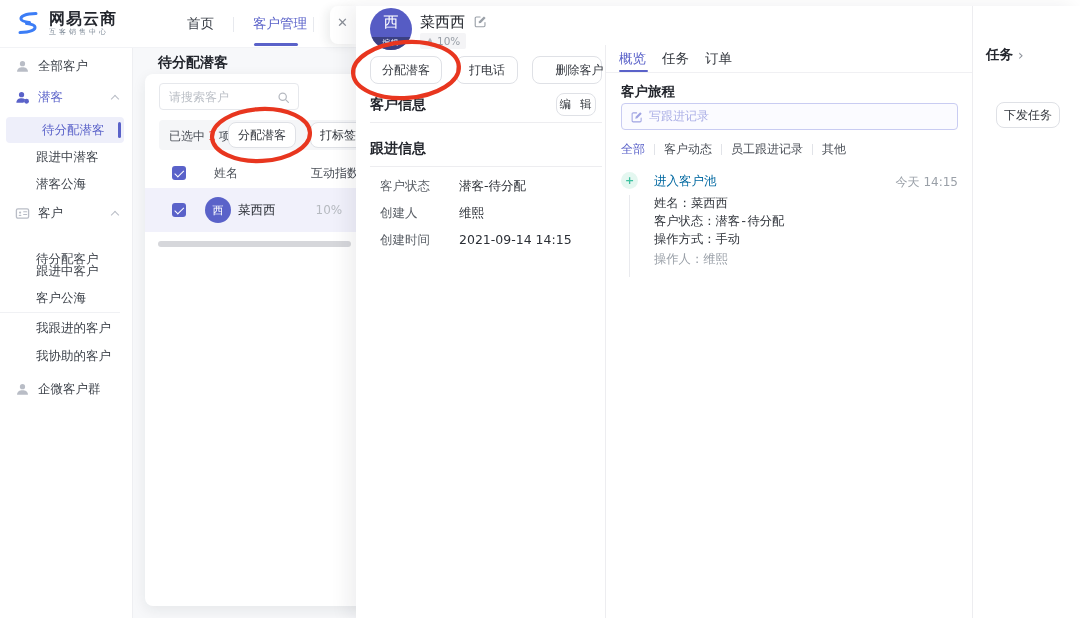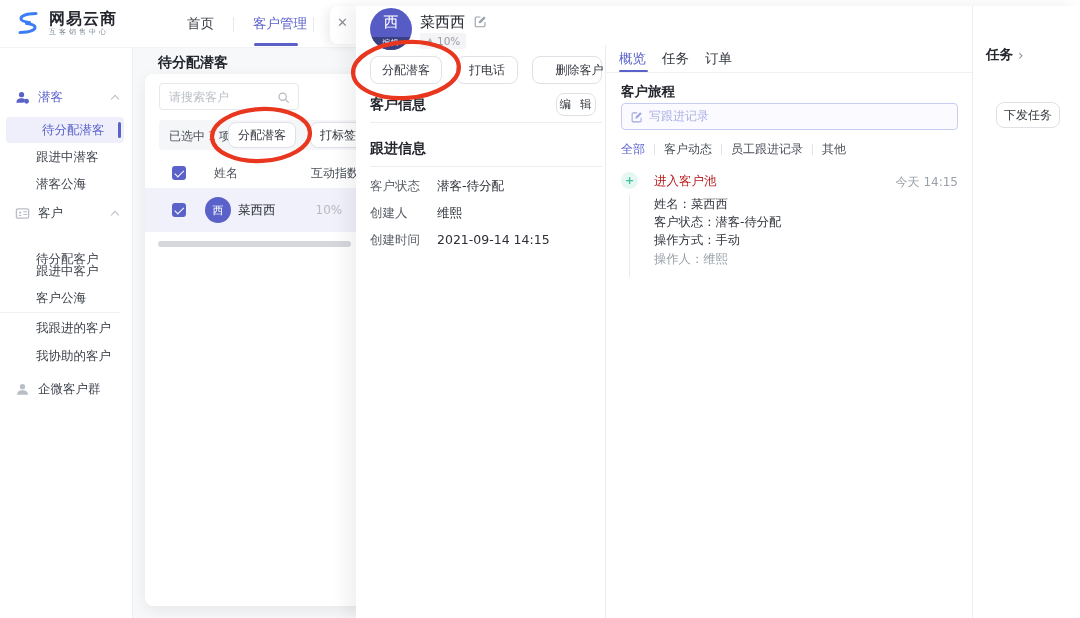--- a/index.html
+++ b/index.html
@@ -77,43 +77,43 @@
   .d-name { position:absolute; left:64px; top:7px; font-size:15px; font-weight:500; color:#23262d; }
   .d-name-edit { position:absolute; left:118px; top:9px; width:13px; height:13px; color:#9aa0a8; cursor:pointer; }
   .d-score { position:absolute; left:64px; top:27px; height:16px; background:#F4F4F6; border-radius:2px; display:inline-flex; align-items:center; padding:0 6px; gap:3px; font-size:10.5px; color:#9aa0a8; }
   .d-score svg { width:8px; height:8px; color:#b6bac0; }
   .d-btn-assign { position:absolute; left:14px; top:50px; width:72px; height:28px; }
   .d-btn-call { position:absolute; left:100px; top:50px; width:62px; height:28px; }
   .d-btn-del { position:absolute; left:176px; top:50px; width:70px; height:28px;padding-left:25px; }
   .sec-title { position:absolute; left:14px; font-size:14px; font-weight:600; color:#23262d; }
   .d-info-edit { position:absolute; left:200px; top:87px; width:40px; height:23px; font-size:11.5px; letter-spacing:3px; padding-left:2px; }
   .d-div { position:absolute; left:14px; width:232px; height:1px; background:#ededf0; }
-  .fld { position:absolute; left:14px; height:18px; font-size:12.5px; display:flex; }
+  .fld { position:absolute; left:24px; height:18px; font-size:12.5px; display:flex;gap:12px; }
   .fld .fl { width:67px; color:#5c6168; flex:none; }
   .fld .fv { color:#2b2f36; white-space:nowrap; }
 
   
   .ovcol { position:absolute; left:249px; top:0; width:367px; height:612px; border-left:1px solid #ededf0;margin-top:39px; }
   .tabbar { position:absolute; left:0; top:0; width:367px; height:28px; border-bottom:1px solid #f0f0f3; }
   .tab { position:absolute; top:5px; font-size:13.5px; color:#33373e; cursor:pointer; }
   .tab.active { color:#5A62C9; }
   .tab-underline { position:absolute; left:13px; top:25px; width:29px; height:2px; background:#5A62C9; border-radius:1px; }
   .journey-title { position:absolute; left:15px; top:38px; font-size:13.5px; font-weight:600; color:#23262d; }
   .note-box { position:absolute; left:15px; top:58px; width:337px; height:27px; border:1px solid #c9ccf2; border-radius:4px; background:#FBFBFF; display:flex; align-items:center; padding:8px 9px; gap:6px; cursor:text; }
   .note-box svg { width:12px; height:12px; color:#9fa3e2; flex:none; }
   .note-ph { font-size:12px; color:#abafe6; }
   .filters { position:absolute; left:15px; top:96px; height:16px; display:flex; align-items:center; font-size:12px; color:#4a4f57; }
   .filters .f { cursor:pointer; }
   .filters .f.active { color:#5A62C9; }
   .fdiv { width:1px; height:11px; background:#e1e3e8; margin:0 9px; }
   .tl-ic { position:absolute; left:15px; top:127px; width:17px; height:17px; border-radius:50%; background:#E4F7F0; color:#3EC0A0; font-size:11px; font-weight:bold; display:flex; align-items:center; justify-content:center; }
   .tl-line { position:absolute; left:23px; top:150px; width:1px; height:82px; background:#e9eaee; }
-  .tl-title { position:absolute; left:48px; top:128px; font-size:12.5px; color:#b91c1c; }
+  .tl-title { position:absolute; left:48px; top:128px; font-size:12.5px; color:#0369a1; }
   .tl-time { position:absolute; right:14px; top:129px; font-size:12px; color:#9aa0a8; }
-  .tl-body { position:absolute; left:48px; top:150px; font-size:12.3px; color:#33373e; line-height:18px; }
+  .tl-body { position:absolute; left:48px; top:150px; font-size:12.3px; color:#33373e; line-height:18px;font-family:Liberation Mono, monospace; }
   .tl-op { position:absolute; left:48px; top:206px; font-size:12.3px; color:#9aa0a8; }
 
   
   .taskcol { position:absolute; left:616px; top:0; width:108px; height:612px; border-left:1px solid #ededf0; }
   .task-title { position:absolute; left:13px; top:40px; font-size:13.5px; font-weight:600; color:#23262d; display:flex; align-items:center; gap:5px; }
   .task-title .chv { font-size:14px; color:#8a8f98; font-weight:normal; }
   .task-btn { position:absolute; left:23px; top:96px; width:64px; height:26px; }
 
   
   .annot { position:absolute; z-index:40; pointer-events:none; }
@@ -135,20 +135,29 @@
       </div>
     </div>
     <div class="nav-item" style="left:187px;">首页</div>
     <div class="nav-divider" style="left:233px;"></div>
     <div class="nav-item active" style="left:253px;">客户管理</div>
     <div class="nav-underline"></div>
     <div class="nav-divider" style="left:313px;"></div>
   </div>
 
   <div class="sidebar">
+    <div class="side-item" style="top:6px;">
+      <span class="ic">
+        <svg viewBox="0 0 16 16">
+            <circle cx="8" cy="5" r="2.8" fill="currentColor"></circle>
+            <path d="M2.2 13.6c0-3.2 2.6-4.7 5.8-4.7s5.8 1.5 5.8 4.7z" fill="currentColor"></path>
+          </svg>
+      </span>
+      <span class="lbl">全部客户</span>
+    </div>
     <div class="side-item group-active" style="top:37px;">
       <span class="ic">
         <svg viewBox="0 0 16 16">
             <circle cx="7" cy="5" r="2.8" fill="currentColor"></circle>
             <path d="M1.5 13.6c0-3.2 2.4-4.7 5.5-4.7 1.6 0 3 .4 4 1.1l-2 3.6z" fill="currentColor"></path>
             <circle cx="12.3" cy="12" r="2.6" fill="currentColor"></circle>
           </svg>
       </span>
       <span class="lbl">潜客</span>
       <span class="caret-up"></span>

